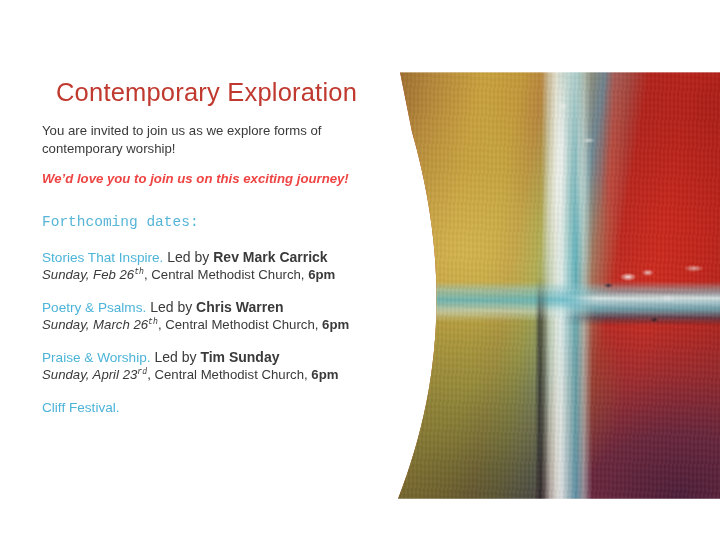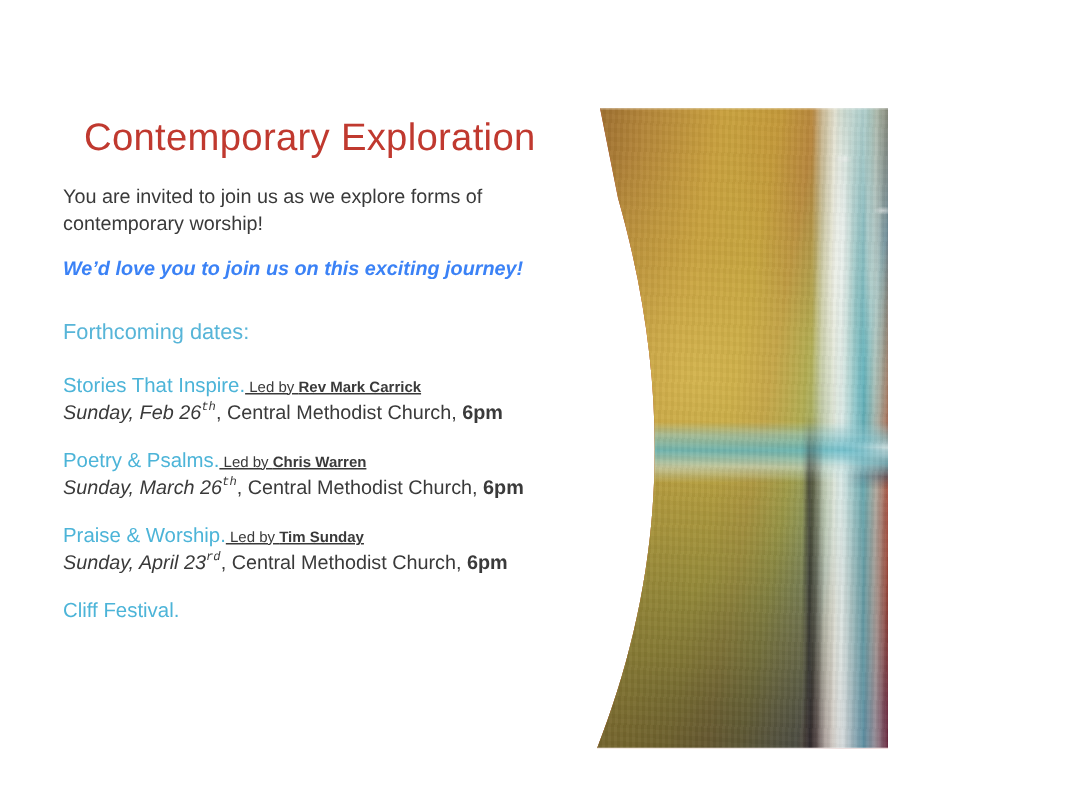--- a/index.html
+++ b/index.html
@@ -11,21 +11,21 @@
   body {
     width: 720px;
     height: 540px;
     overflow: hidden;
     font-family: "Liberation Sans", sans-serif;
     -webkit-font-smoothing: antialiased;
   }
 
   #slide {
     position: relative;
-    width: 592px;
+    width: 720px;
     height: 540px;
     background: #ffffff;
     overflow: hidden;
   }
 
   
   .artwork-wrap {
     position: absolute;
     left: 392px;
     top: 72px;
@@ -206,45 +206,45 @@
   .para {
     color: #3a3a3a;
     font-size: 13.2px;
     line-height: 1.34;
     margin: 0 0 13px 0;
     max-width: 352px;
   }
   .para b { font-weight: bold; color: #2b2b2b; }
 
   .tagline {
-    color: #3b82f6;
+    color: #ef4444;
     font-style: italic;
     font-weight: bold;
     font-size: 13.2px;
     line-height: 1.3;
     margin: 0 0 26px 0;
   }
 
   .dates-heading {
     color: #57b5d8;
     font-size: 14.5px;
     font-weight: 400;
     margin: 0 0 18px 0;
+    font-family: Liberation Mono, monospace;
   }
 
   .event { margin: 0 0 15px 0; }
   .event-title {
     color: #4cb4d8;
     font-size: 13.6px;
     font-weight: 400;
   }
   .event-lead {
     color: #3a3a3a;
-    font-size: 10px;
-    text-decoration: underline;
+    font-size: 14px;
   }
   .event-when {
     color: #3a3a3a;
     font-size: 13.2px;
     line-height: 1.22;
     margin-top: 1px;
   }
   .event-when i { font-style: italic; }
   .event-when b { font-weight: bold; text-align: center; }
   sup { font-size: .62em; vertical-align: super; line-height: 0; font-family: Liberation Mono, monospace; }

